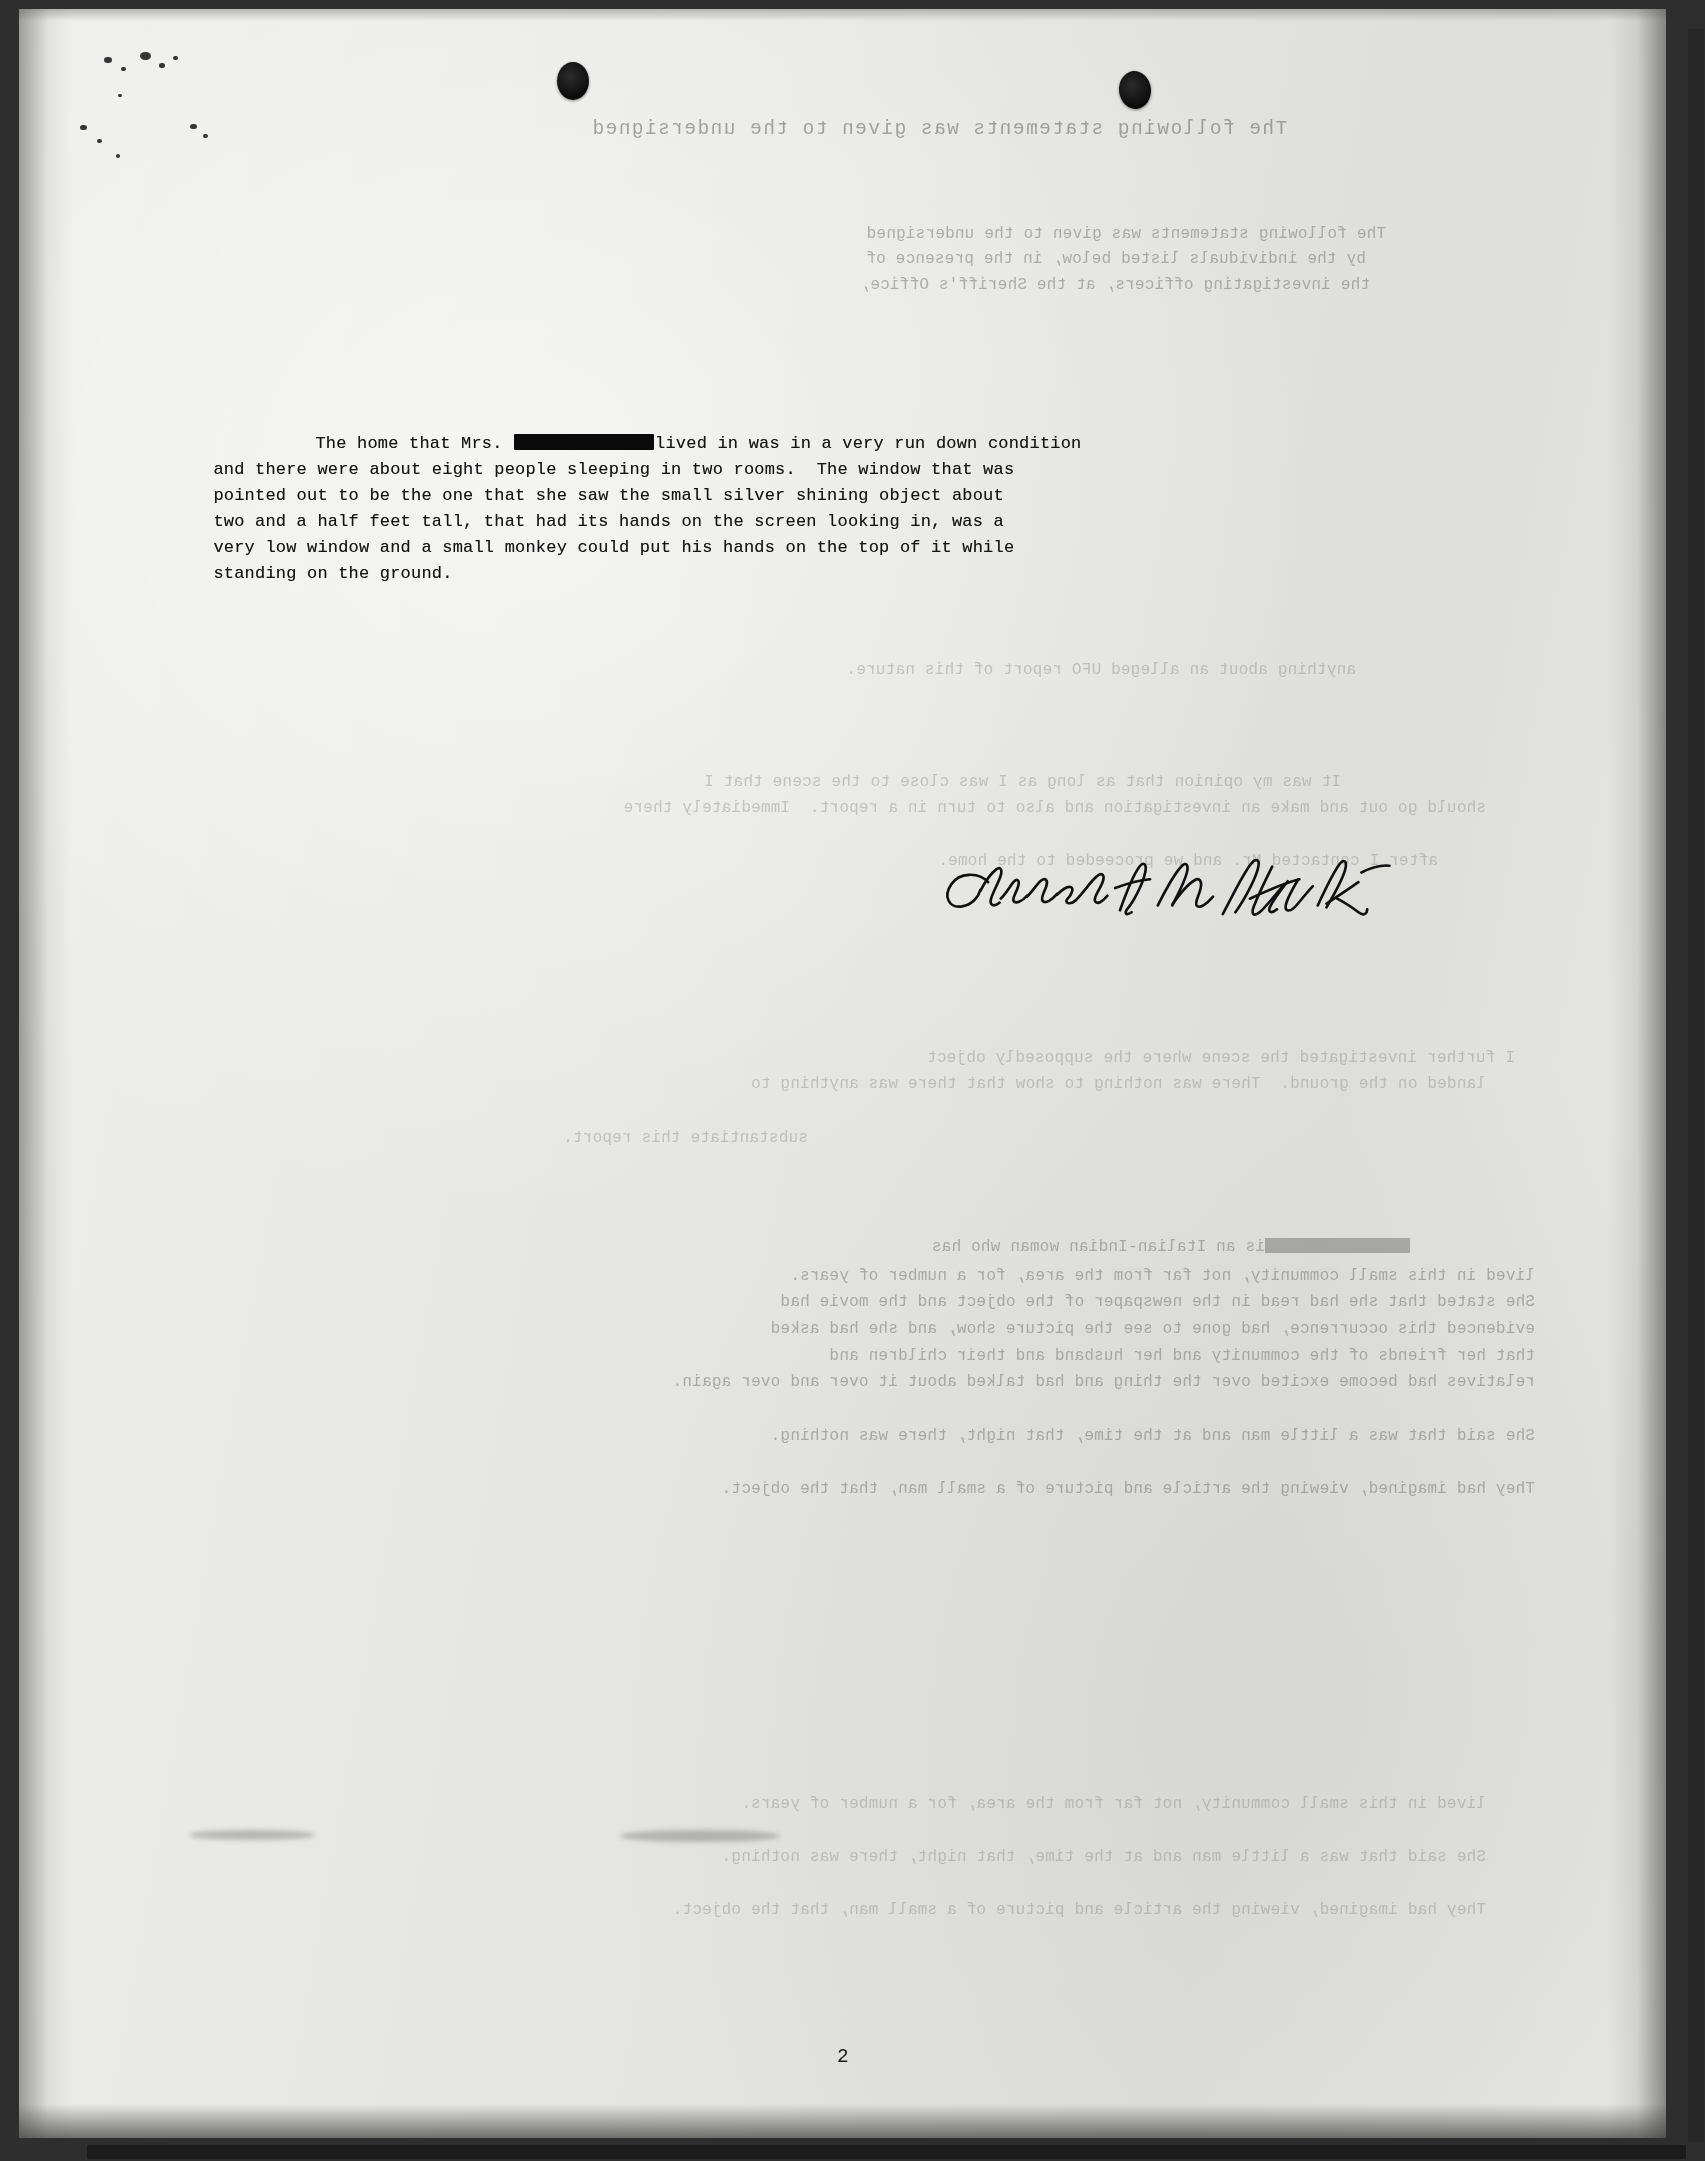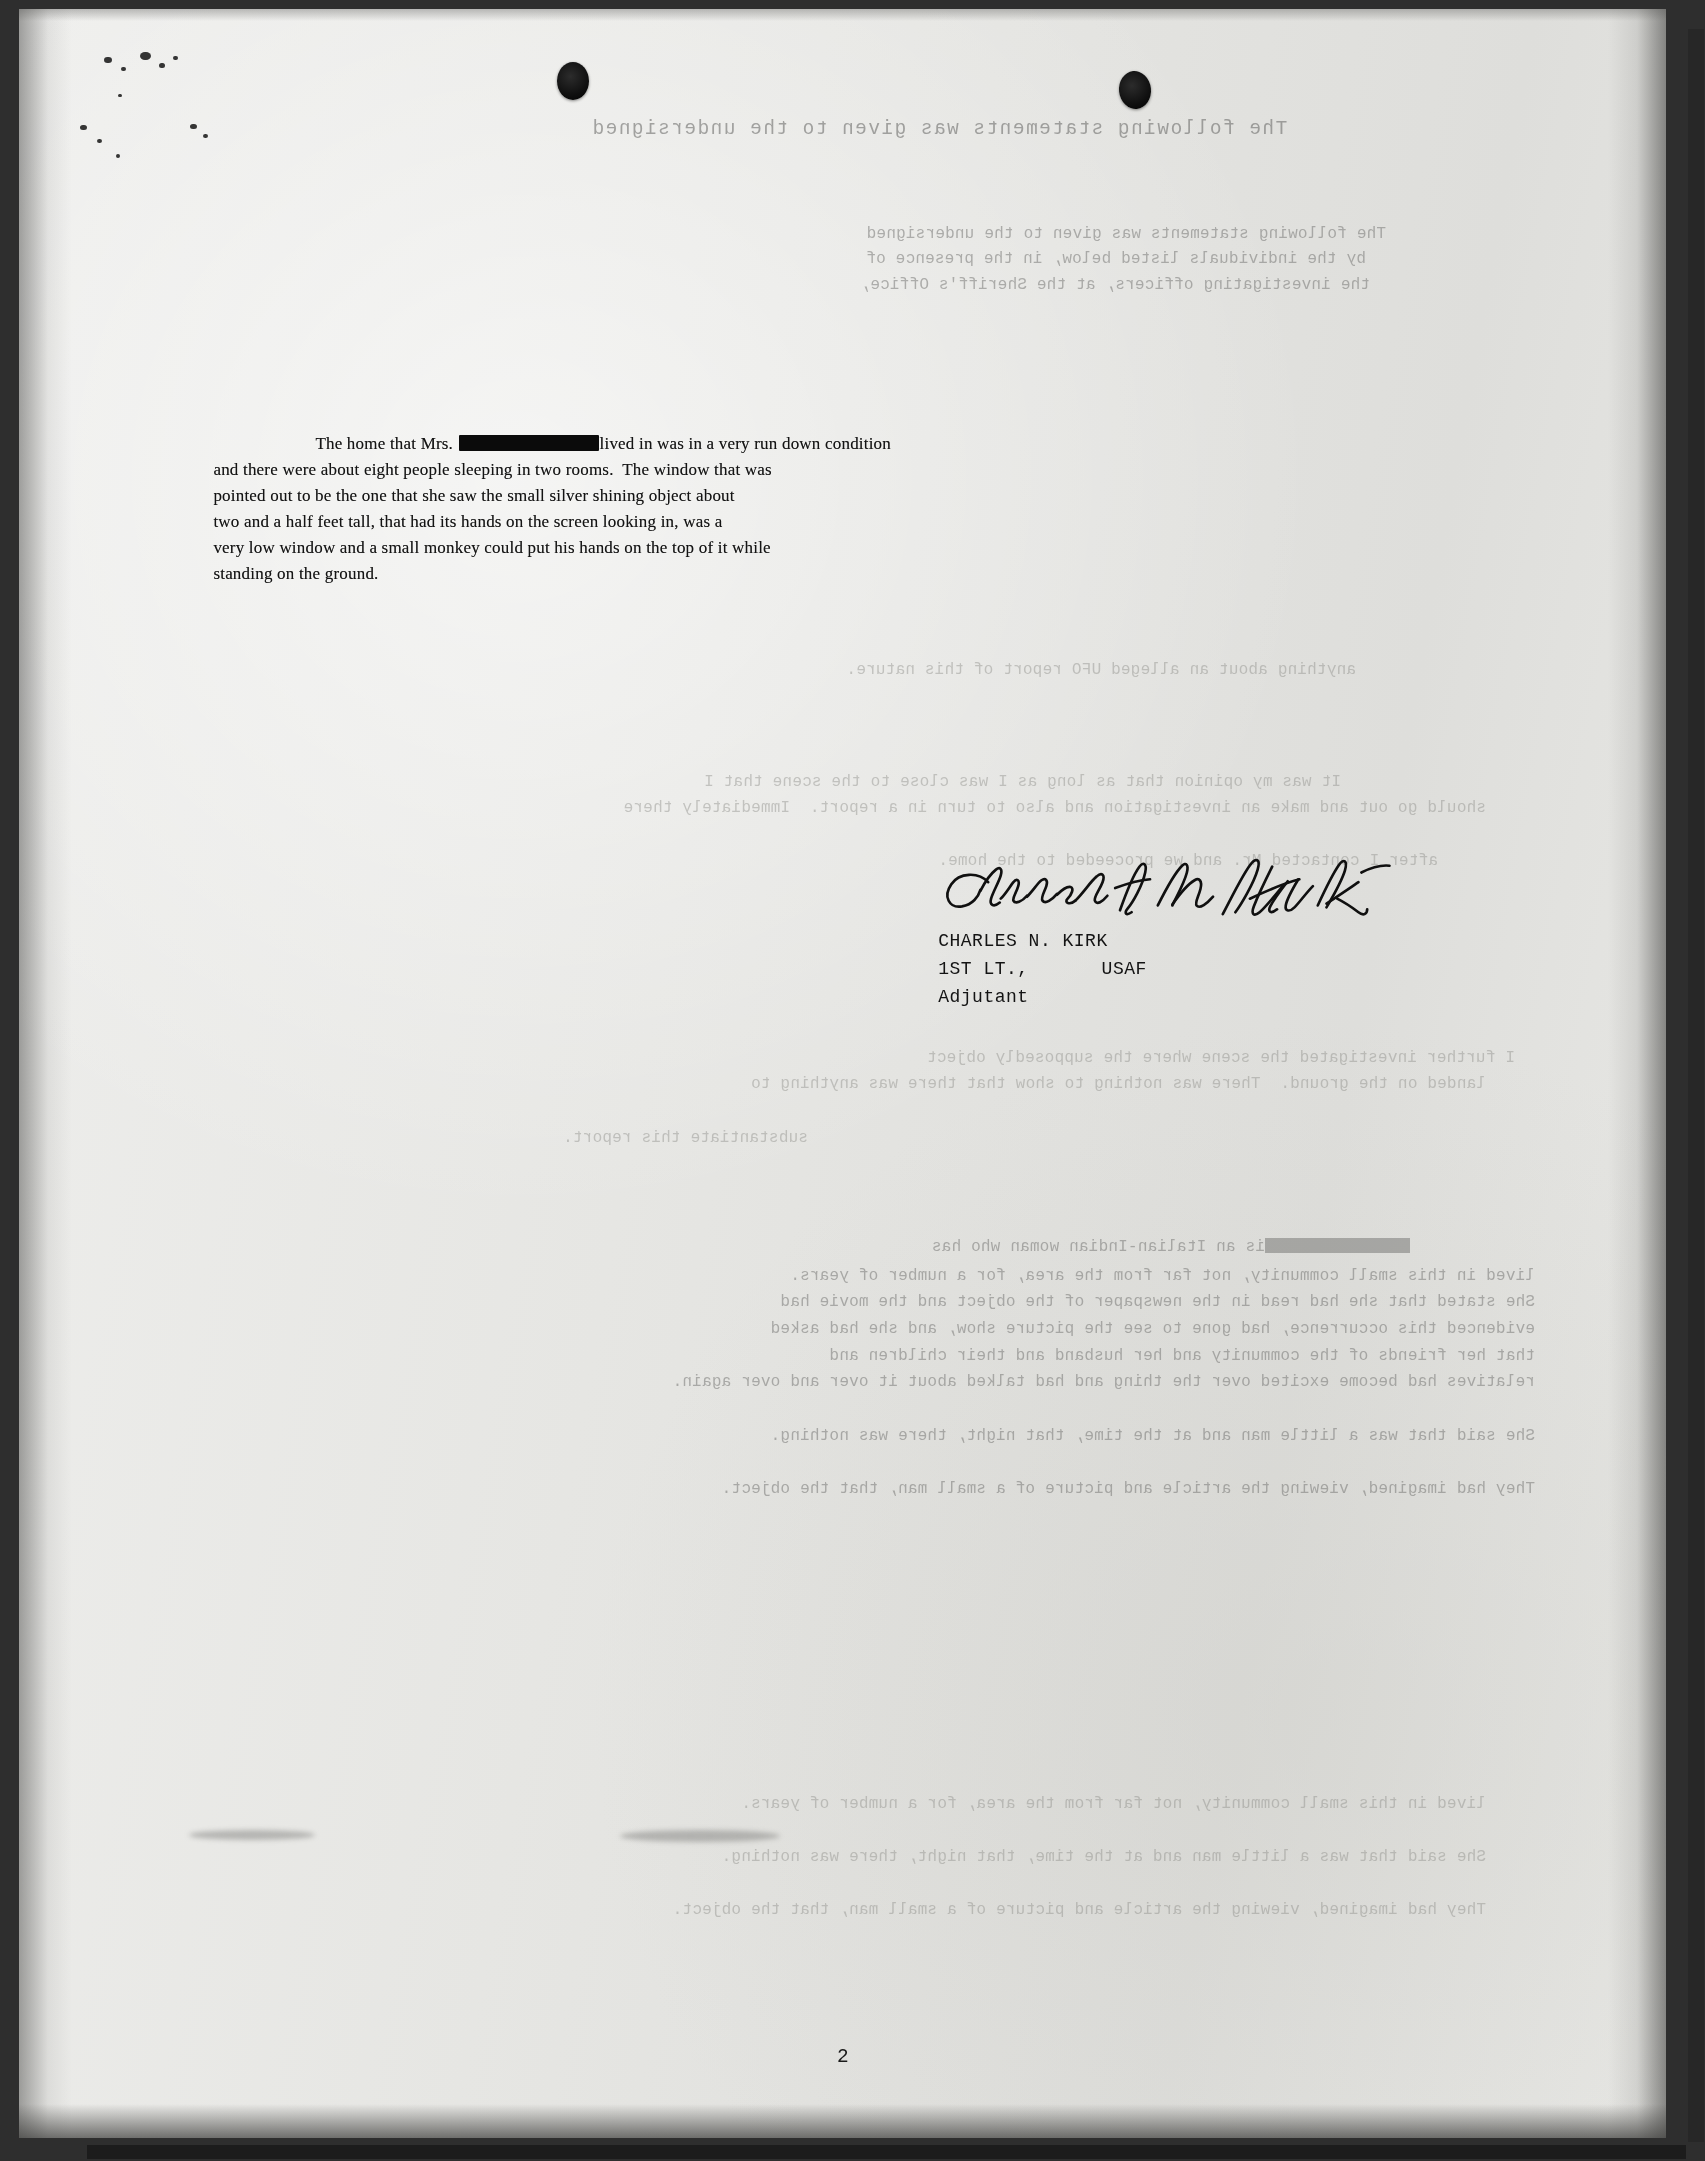--- a/index.html
+++ b/index.html
@@ -89,21 +89,21 @@
     position: absolute;
     color: #141414;
     font-family: "Liberation Mono", monospace;
     font-size: 17px;
     line-height: 26px;
     letter-spacing: 0.2px;
     white-space: pre-wrap;
     text-shadow: 0 0 0.5px rgba(20,20,20,0.45);
   }
   #para1 { left: 194px; top: 233px; width: 1240px; }
-  #para2 { left: 194px; top: 422px; width: 1318px; font-family: Liberation Serif, serif; }
+  #para2 { left: 194px; top: 422px; width: 1318px; }
   #para3 { left: 194px; top: 694px; width: 1289px; }
 
   .indent { display: inline-block; width: 102px; }
 
   
   .redaction {
     display: inline-block;
     width: 140px;
     height: 16.5px;
     background: #0b0b0b;
@@ -289,25 +289,20 @@
             <path d="M660 96 C690 82, 730 64, 762 56"></path>
             <path d="M738 60 C724 78, 708 100, 702 112 C696 124, 704 128, 716 118"></path>
             <path d="M760 56 C748 76, 736 98, 734 110 C732 122, 742 124, 752 114 C764 102, 776 84, 790 70"></path>
             <path d="M800 110 C812 84, 830 46, 844 26 C854 12, 862 18, 856 38 C848 64, 826 100, 818 114"></path>
             <path d="M818 106 C840 92, 866 74, 884 62"></path>
             <path d="M840 96 C852 102, 868 112, 884 124 C894 132, 902 128, 902 118"></path>
             <path d="M890 42 C906 34, 930 26, 948 28"></path>
           </g>
         </svg>
       </div>
-      <div class="sig-lines">
-        <div>CHARLES N. KIRK</div>
-        <div><span>1ST LT.,</span><span class="rank-sp"></span><span>USAF</span></div>
-        <div>Adjutant</div>
-      </div>
     </div>
 
     <div class="page-number">2</div>
 
     <div class="page-edge-left"></div>
     <div class="page-edge-right"></div>
     <div class="page-edge-top"></div>
     <div class="page-edge-bottom"></div>
   </div>
 

